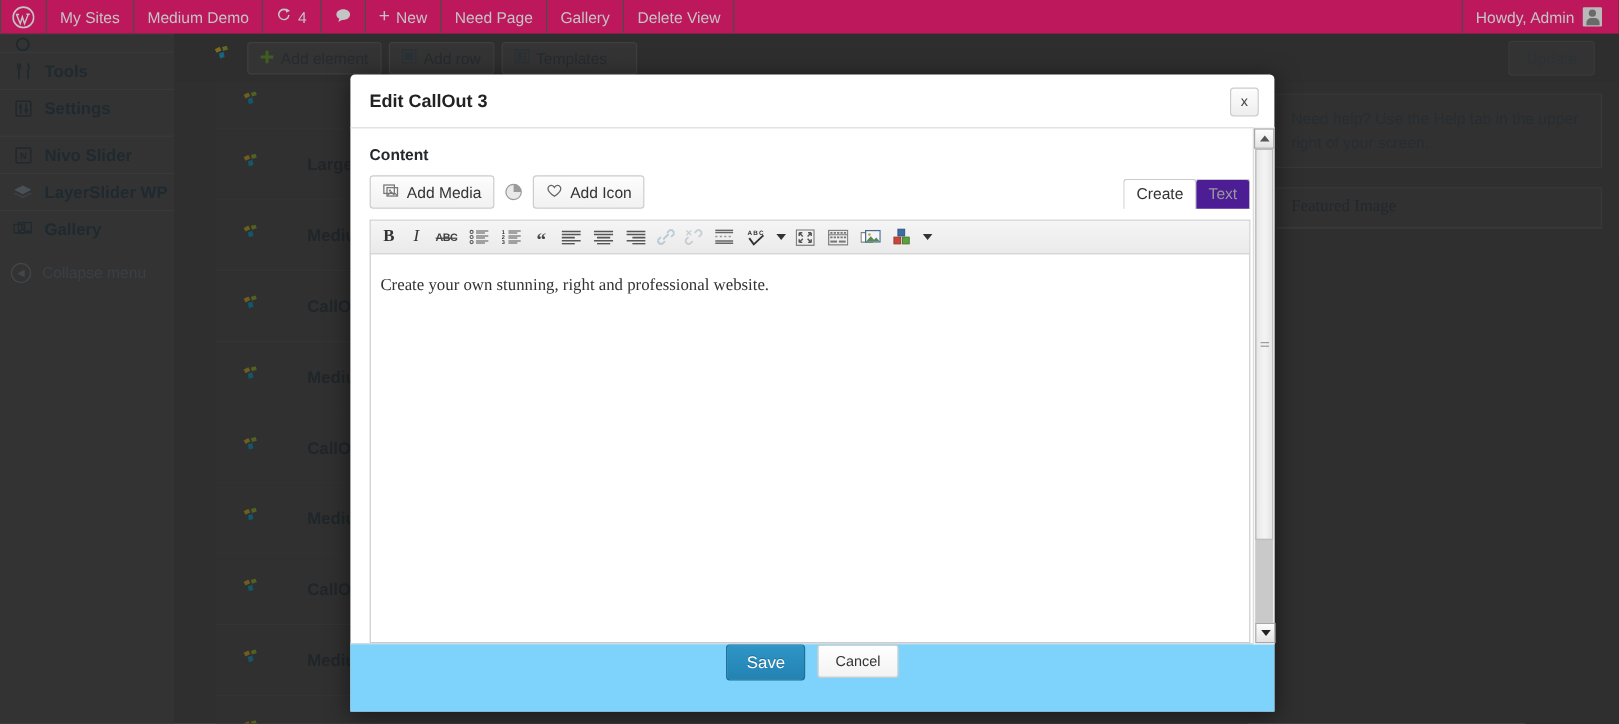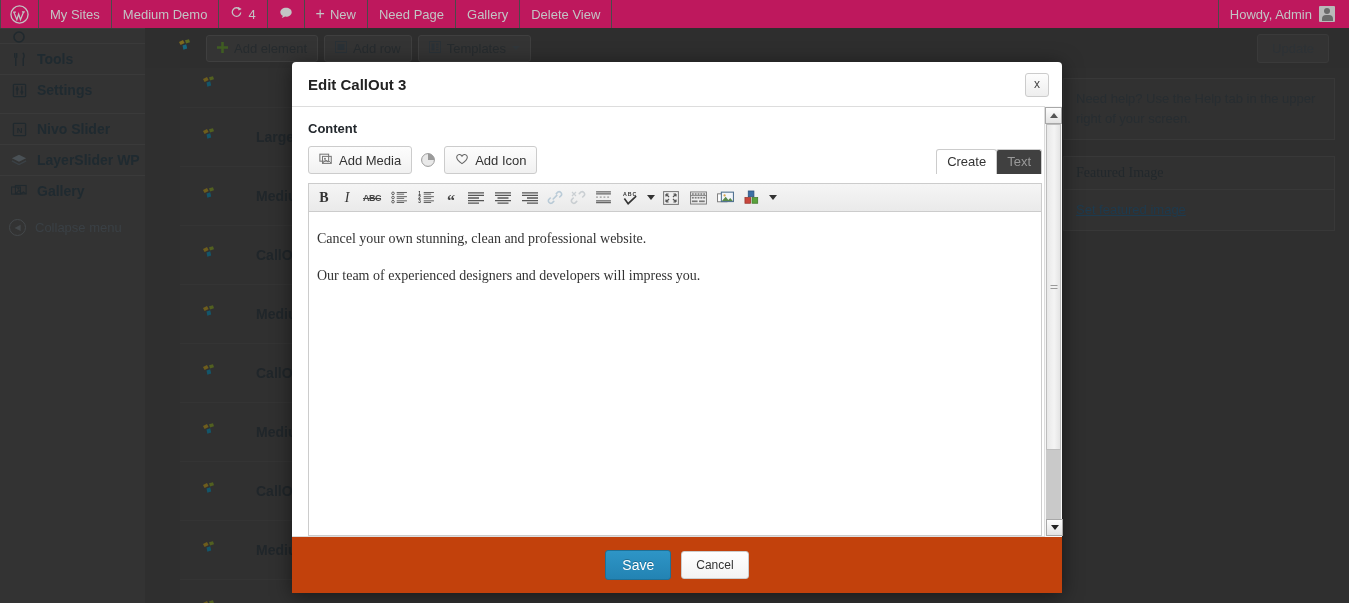--- a/index.html
+++ b/index.html
@@ -130,40 +130,40 @@
   }
   .modal-title { font-size: 15px; font-weight: bold; color: #222; }
   .modal-close {
     position: absolute; right: 13px; top: 11px;
     width: 22px; height: 22px; line-height: 20px; text-align: center;
     border: 1px solid #ccc; border-radius: 3px;
     background: linear-gradient(#fdfdfd,#eee); color: #444; font-size: 12px; cursor: pointer;
   }
   .modal-body { flex: 1 1 auto; position: relative; padding: 14px 20px 4px 16px; overflow: hidden; }
   .modal-foot {
-    flex: 0 0 56px; background: #c2410c; border-top: 1px solid #ddd;
-    display: flex; align-items: center; justify-content: center; gap: 10px;
+    flex: 0 0 56px; background: #7dd3fc; border-top: 1px solid #ddd;
+    display: flex; align-items: flex-start; justify-content: center; gap: 10px;
   }
 
   .label-content { font-weight: bold; font-size: 13px; color: #23282d; margin-bottom: 10px; }
 
   
   .mediarow { display:flex; align-items:center; gap: 8px; margin-bottom: 9px; }
   .media-btn {
     display:flex; align-items:center; gap:6px;
     height: 26px; padding: 0 10px; border:1px solid #ccc; border-radius:3px;
     background: linear-gradient(#fdfdfd,#f1f1f1); color:#333; font-size:13px; cursor:pointer;
   }
   .pie-ico { width:16px;height:16px; }
 
   
   .ed-tabs { position:absolute; right: 20px; top: 42px; display:flex; align-items:flex-end; z-index: 3;}
   .ed-tab {
     padding: 4px 10px 5px; font-size:13px; border:1px solid #ccc; border-bottom:none;
-    border-radius:3px 3px 0 0; background:#404040; color:#999; cursor:pointer; margin-left:-1px;
+    border-radius:3px 3px 0 0; background:#4c1d95; color:#999; cursor:pointer; margin-left:-1px;
   }
   .ed-tab.active { background:#fff; color:#333; position:relative; z-index:2; }
 
   
   .editor-wrap { border: 1px solid #ccc; background: #fff; height: 353px; box-sizing: border-box; }
   .mce-toolbar {
     height: 27px; background: linear-gradient(#f5f5f5,#eaeaea);
     border-bottom: 1px solid #ccc; display: flex; align-items: center; padding: 0 4px; gap: 1px;
   }
   .tb { width: 22px; height: 21px; display:flex; align-items:center; justify-content:center;
@@ -479,23 +479,20 @@
       </div>
     </div>
 
     <div class="metacol">
       <div class="help-note">
         <span>Need help? Use the Help tab in the upper right of your screen.</span>
       </div>
       <div style="height:16px"></div>
       <div class="metabox">
         <div class="mb-title">Featured Image</div>
-        <div class="mb-body">
-          <a href="#">Set featured image</a>
-        </div>
       </div>
     </div>
   </div>
 
   <div class="modal">
 
     <div class="modal-head">
       <div class="modal-title">Edit CallOut 3</div>
       <div class="modal-close">x</div>
     </div>
@@ -656,22 +653,21 @@
               <rect x="1" y="7.6" width="6" height="6" fill="#c8463c" stroke="#97332b" stroke-width=".8"></rect>
               <rect x="8.5" y="7.6" width="6" height="6" fill="#5aa33c" stroke="#41772b" stroke-width=".8"></rect>
             </svg>
           </div>
           <div class="tb-caret">
               <i></i>
             </div>
         </div>
 
         <div class="mce-body">
-          <p>Cancel your own stunning, clean and professional website.</p>
-          <p>Our team of experienced designers and developers will impress you.</p>
+          <p>Create your own stunning, right and professional website.</p>
         </div>
       </div>
     </div>
 
     <div class="mscroll">
       <div class="ms-arrow">
           <span class="tri-up"></span>
         </div>
       <div class="ms-track">
         <div class="ms-thumb">

